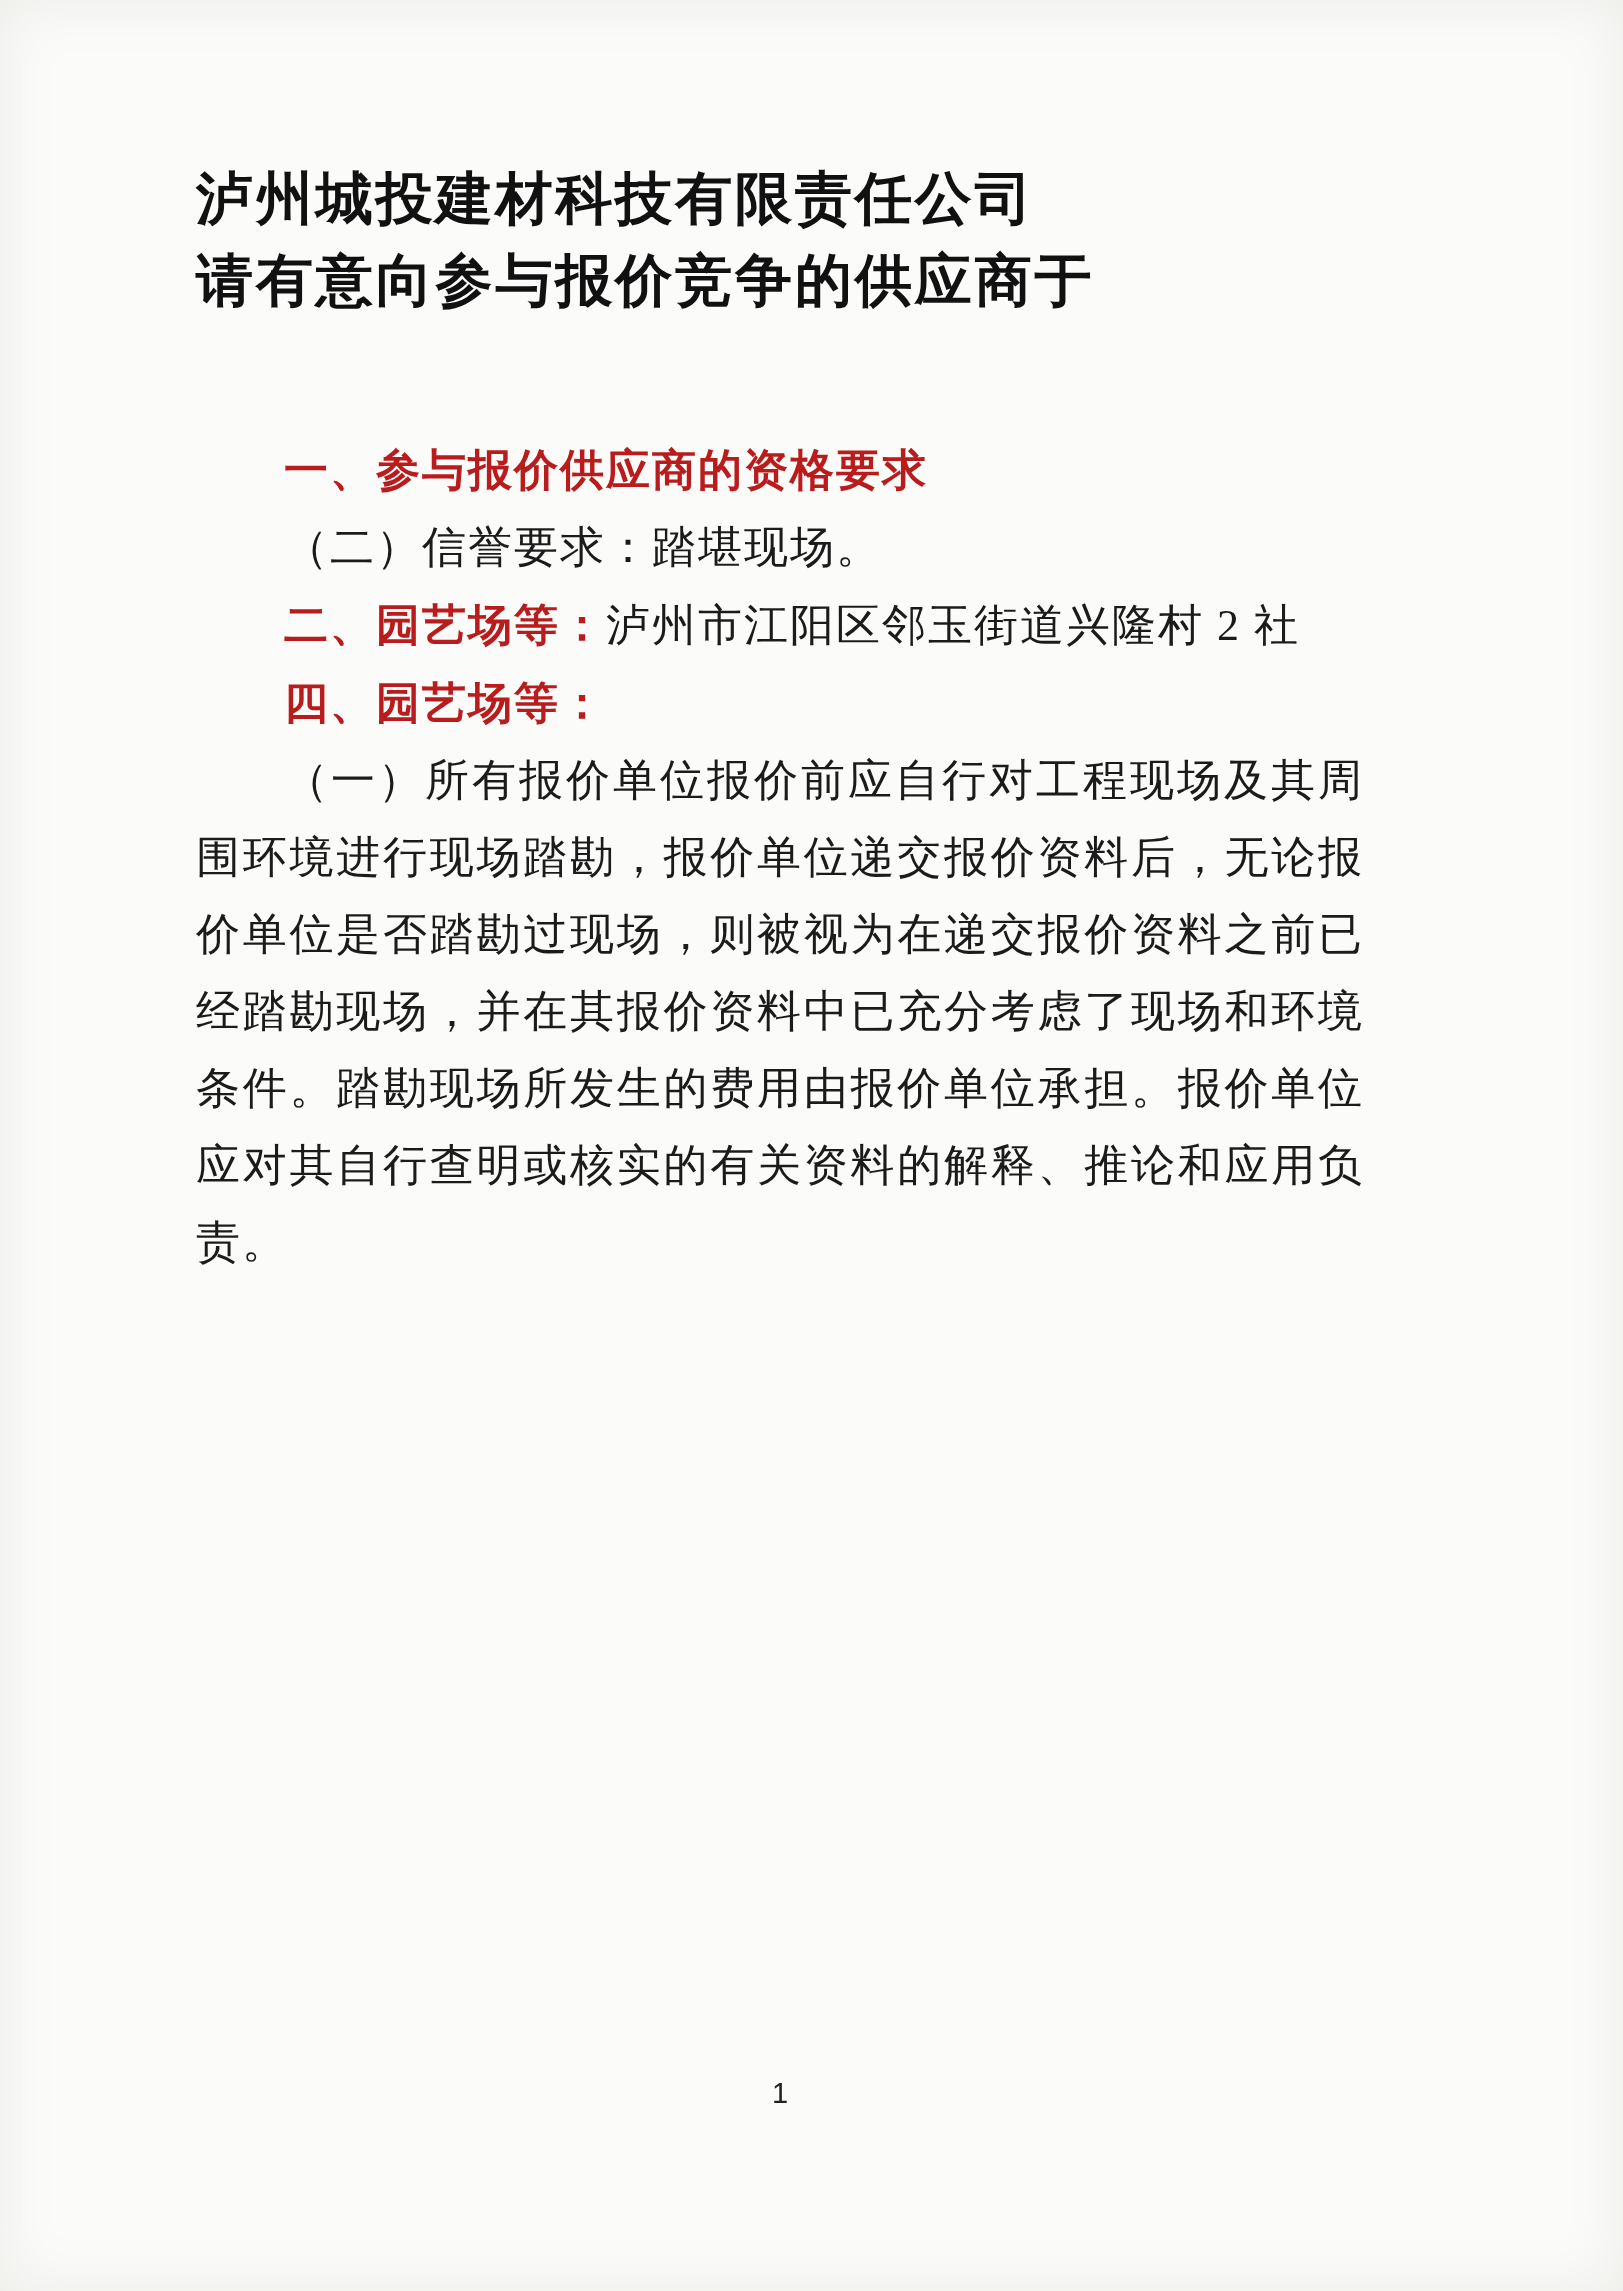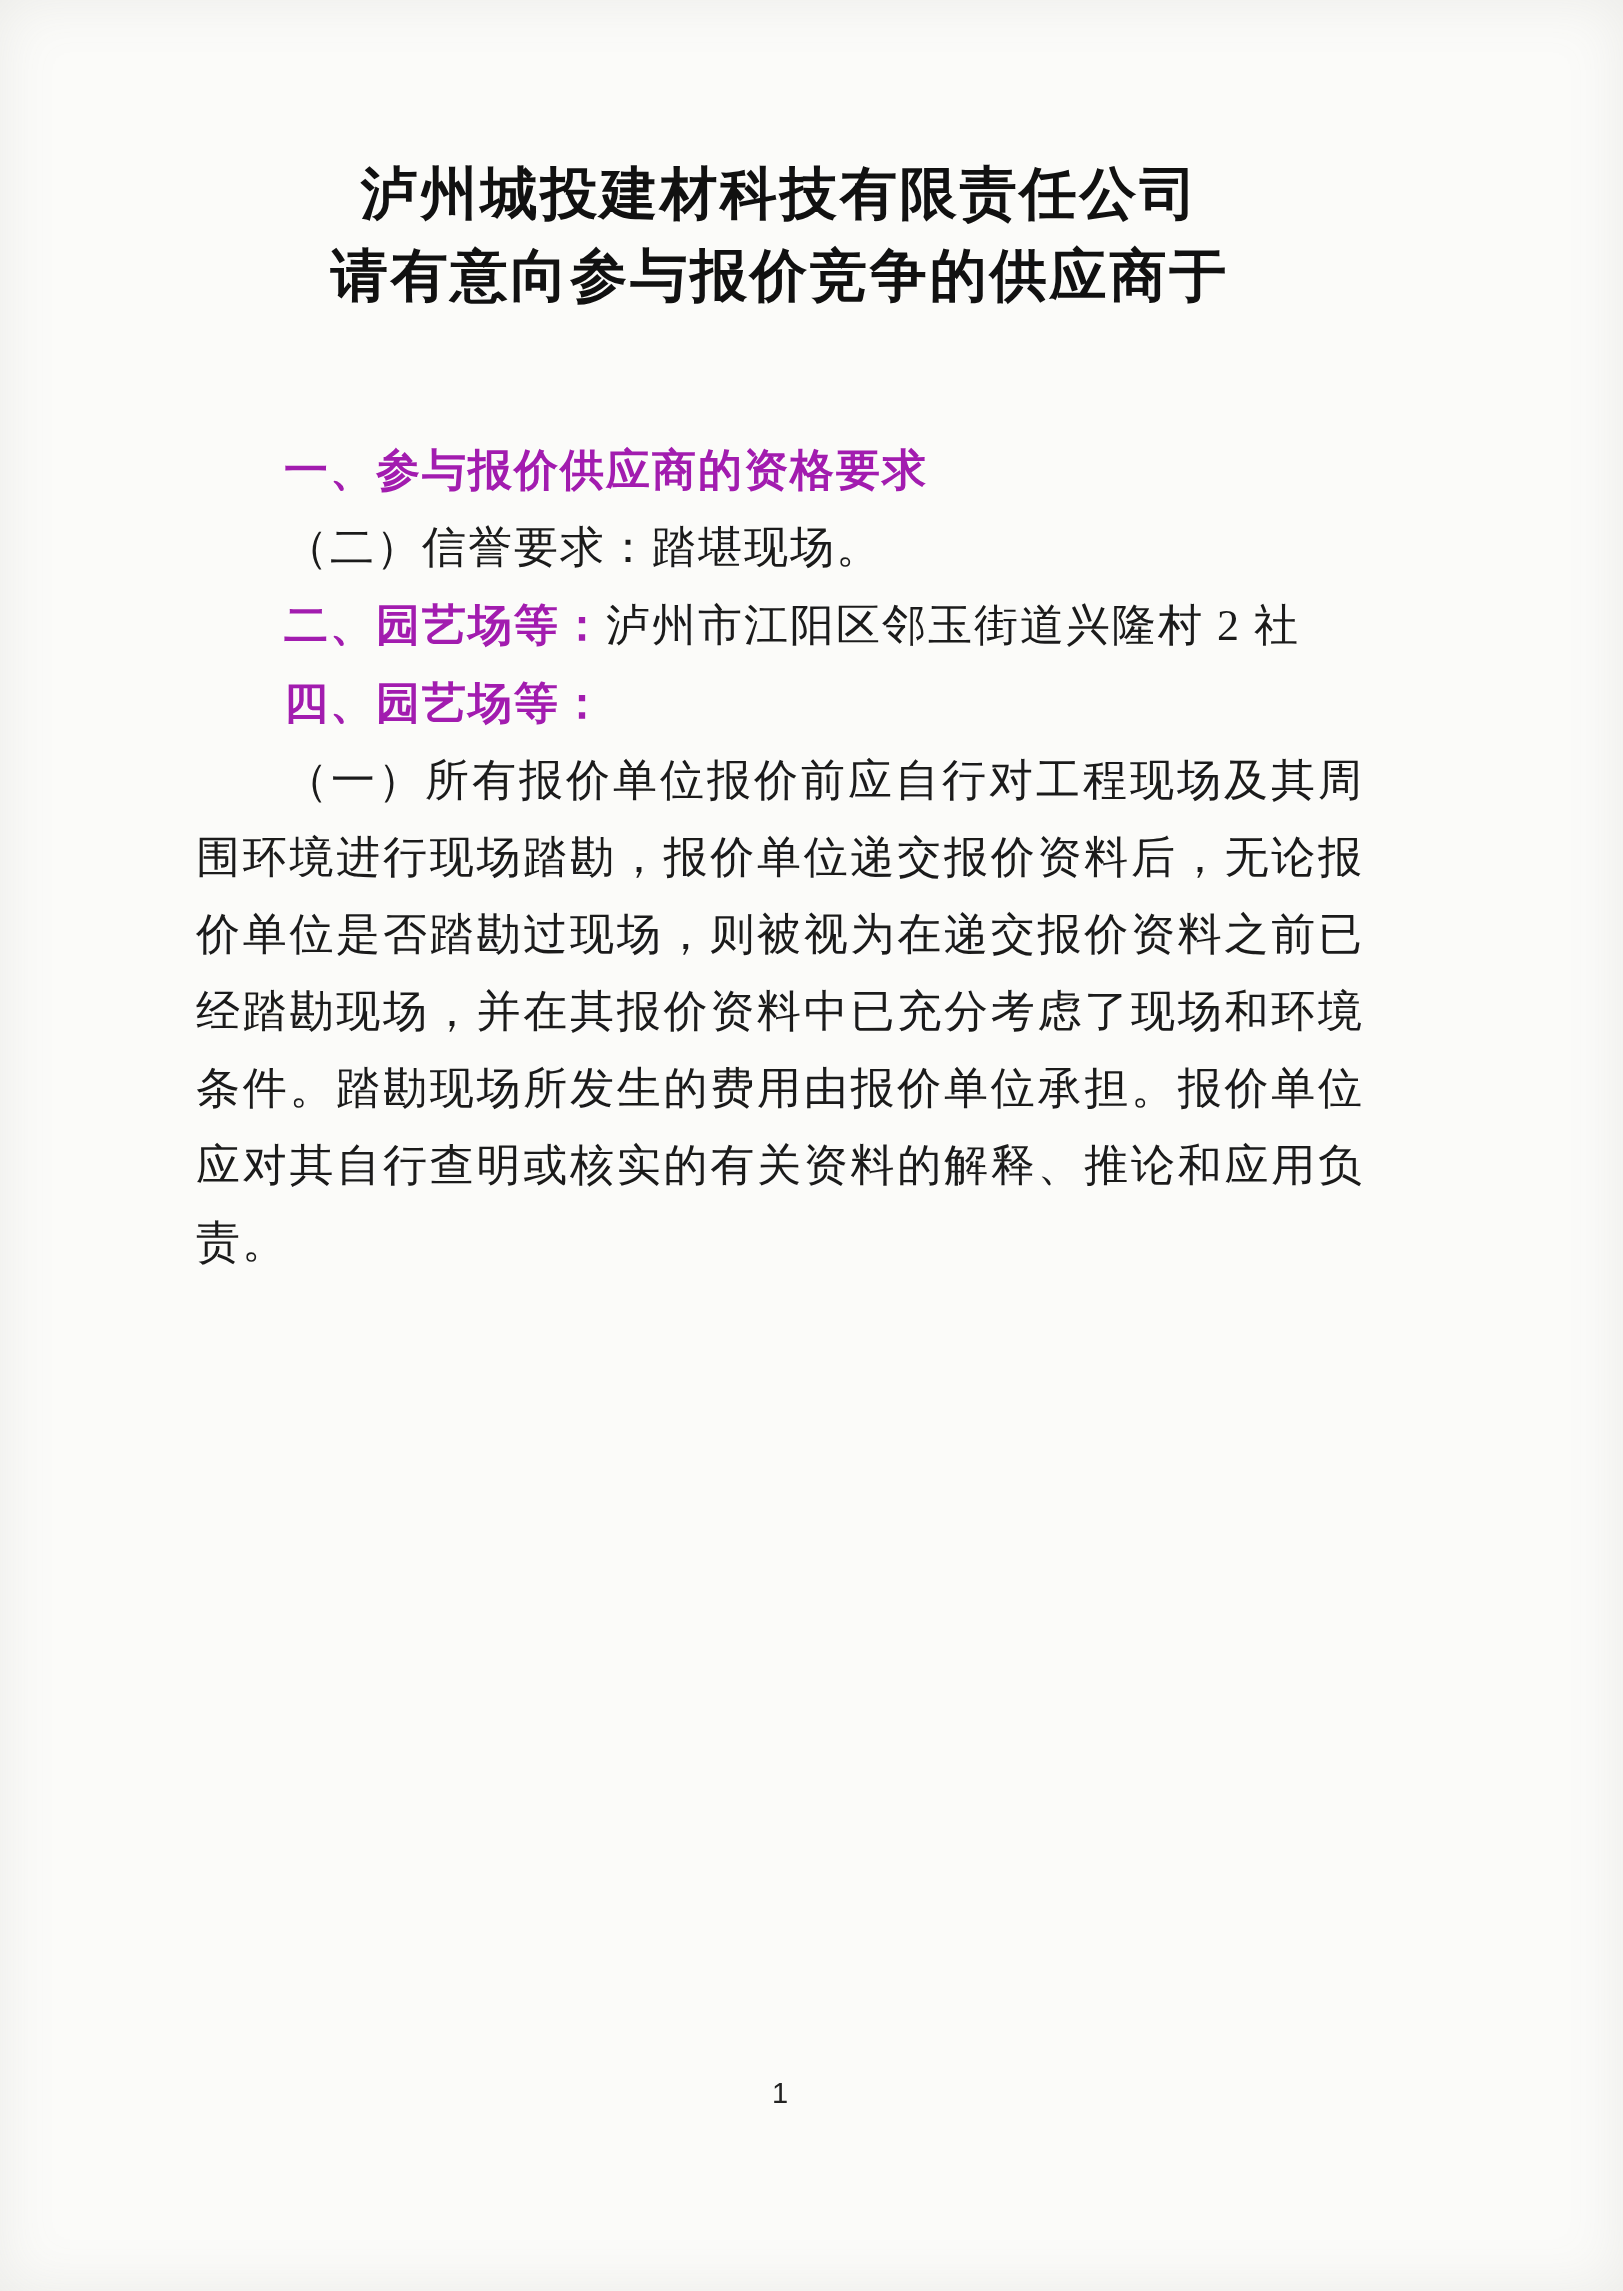--- a/index.html
+++ b/index.html
@@ -18,43 +18,43 @@
     color: #161616;
   }
   .doc {
     position: absolute;
     left: 196px;
     top: 157px;
     width: 1168px;
   }
   .title {
     margin: 0 0 110px 0;
-    text-align: center;
-    font-family: Liberation Mono, monospace;
+    text-align: left;
+    font-family: Liberation Sans, sans-serif;
     font-weight: bold;
     font-size: 57px;
     line-height: 82px;
     letter-spacing: 2.9px;
     color: #111;
   }
   .title .tline { display: block; }
   p.body {
     margin: 0;
     font-family: "Liberation Serif", "DejaVu Serif", serif;
     font-size: 44px;
     line-height: 77px;
     letter-spacing: 2px;
     text-align: justify;
     text-indent: 2em;
     color: #1b1b1b;
   }
   .hsans {
     font-family: "Liberation Sans", "DejaVu Sans", sans-serif;
     font-weight: bold;
-    color: #a21caf;
+    color: #b91c1c;
   }
   .pageno {
     position: absolute;
     left: 196px;
     top: 2076px;
     width: 1168px;
     text-align: center;
     font-family: "Liberation Sans", "DejaVu Sans", sans-serif;
     font-size: 29px;
     line-height: 35px;

